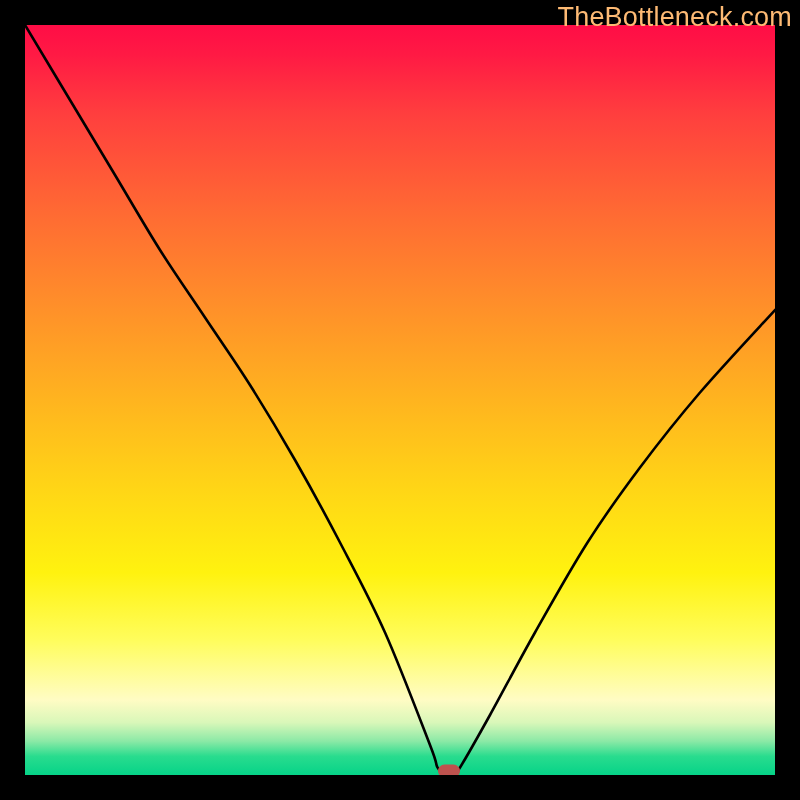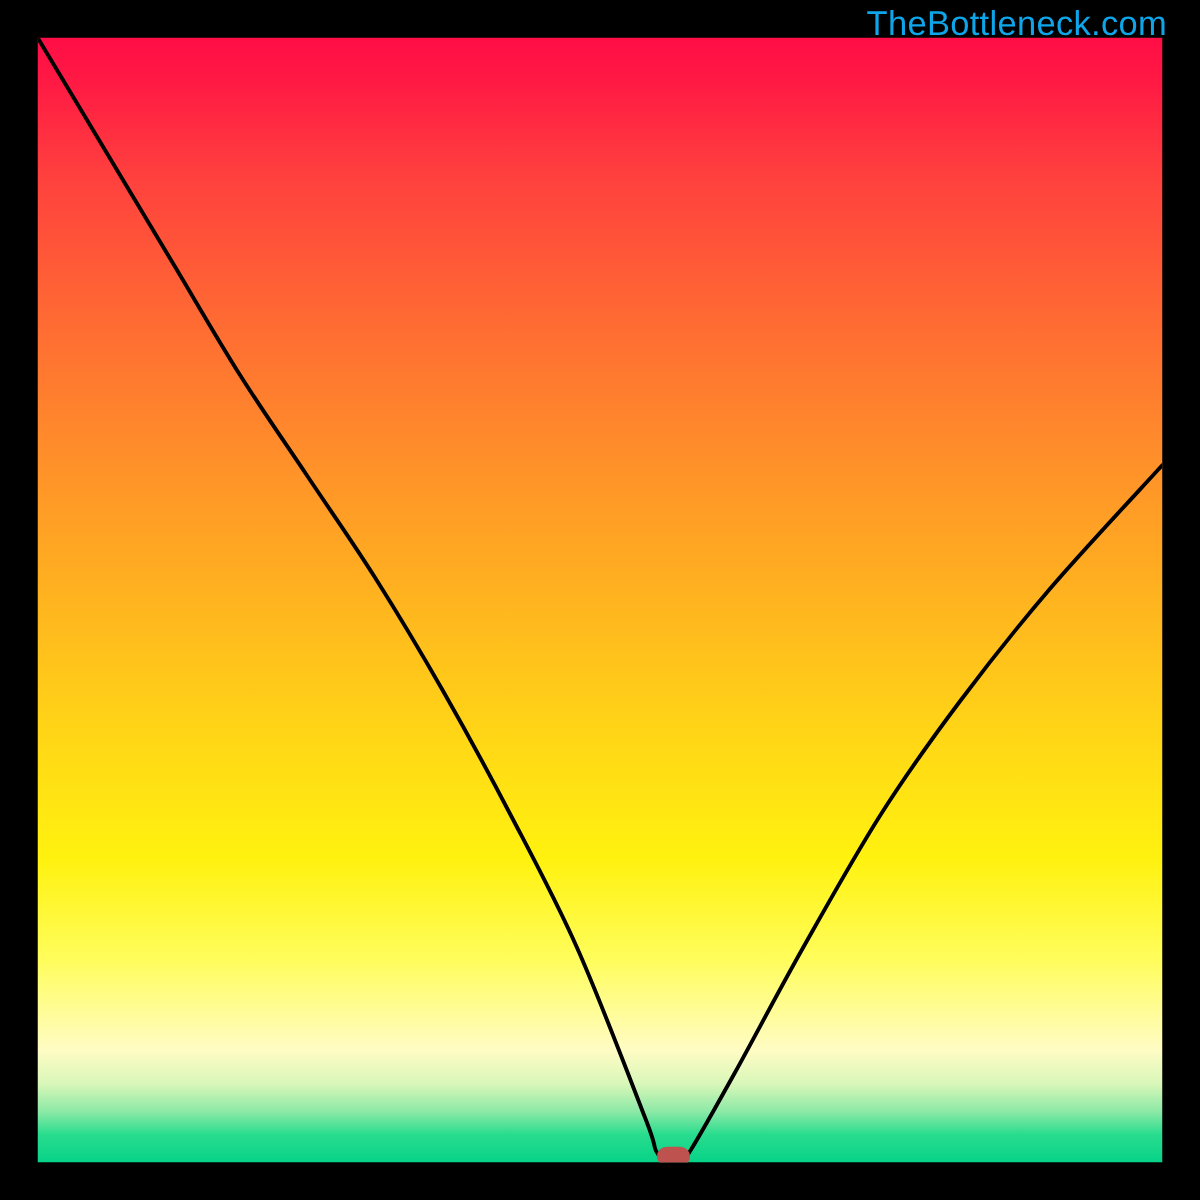--- a/index.html
+++ b/index.html
@@ -13,23 +13,23 @@
   }
   .frame {
     position: relative;
     width: 800px;
     height: 800px;
     background: #000;
   }
   .watermark {
     position: absolute;
     top: 2px;
-    right: 22px;
-    color: #0ea5e9;
-    font-size: 23px;
+    right: 8px;
+    color: #fdba74;
+    font-size: 27px;
     font-weight: 500;
     letter-spacing: 0.2px;
     z-index: 10;
   }
   .plot-area {
     position: absolute;
     left: 25px;
     top: 25px;
     width: 750px;
     height: 750px;

